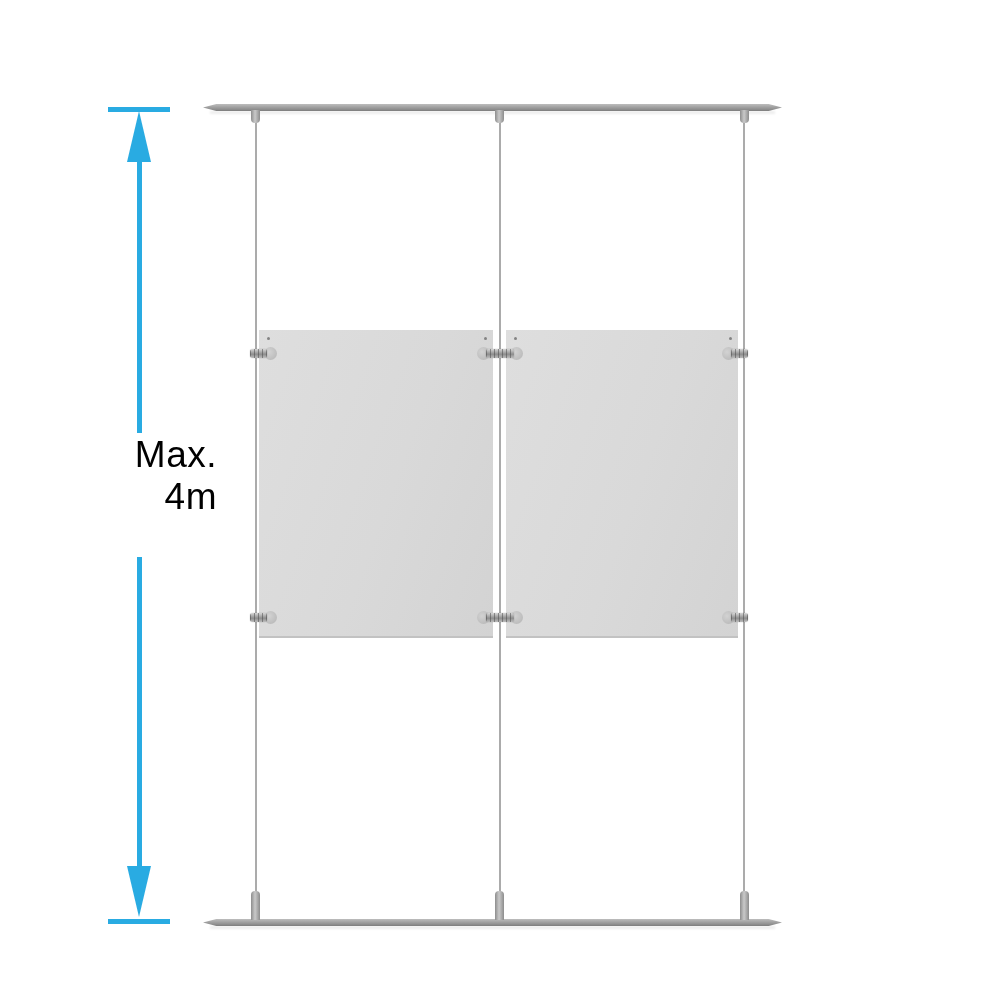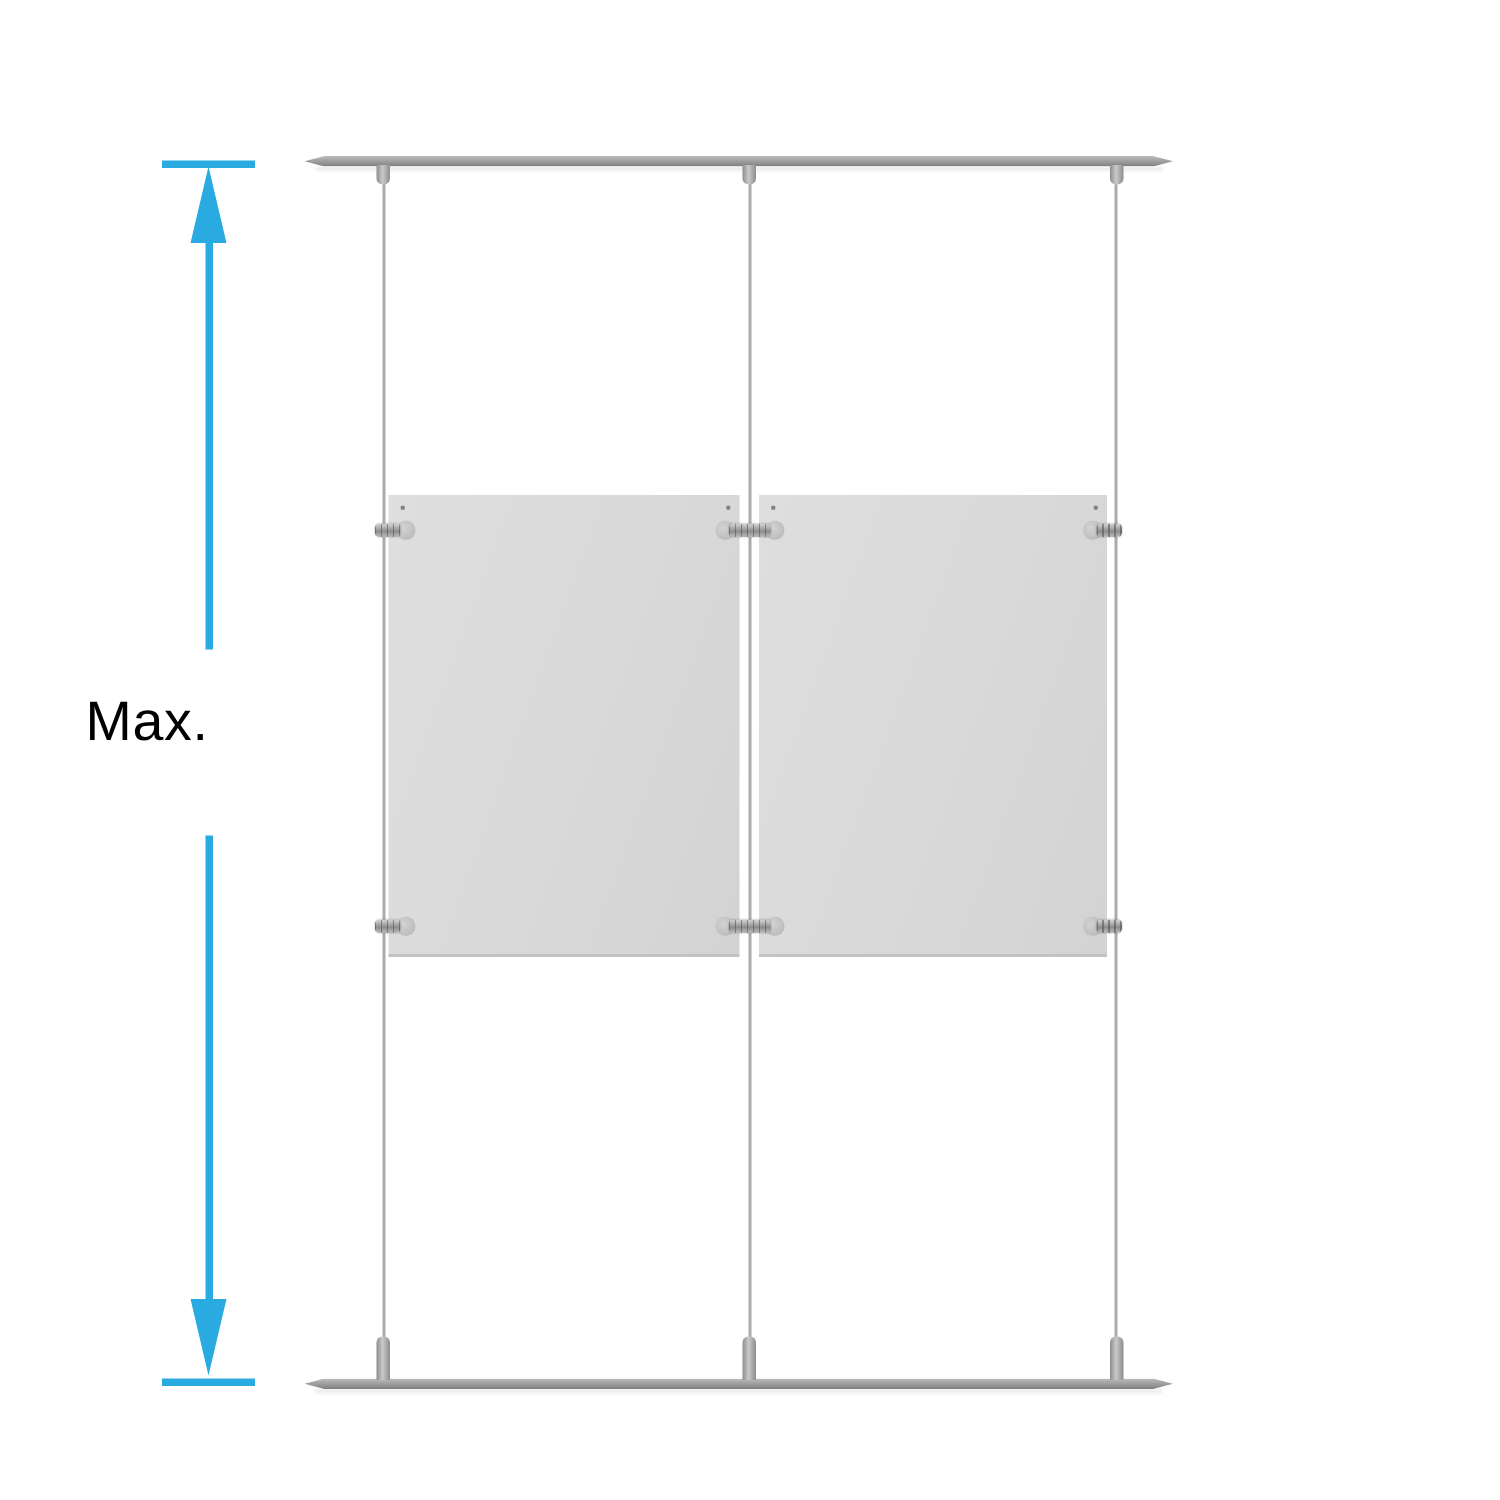--- a/index.html
+++ b/index.html
@@ -147,39 +147,40 @@
     position: absolute;
     left: 137px;
     width: 5px;
     background: var(--accent, #29ABE2);
   }
   .dim-line-upper { top: 158px; height: 275px; }
   .dim-line-lower { top: 557px; height: 310px; }
   .dim-label {
     position: absolute;
     left: 57px;
-    top: 460px;
+    top: 434px;
     width: 160px;
-    text-align: left;
+    text-align: right;
     font-size: 37px;
     line-height: 42px;
     color: var(--text, #000000);
     letter-spacing: 0.5px;
   }
 </style>
 </head>
 <body>
 
 <div class="stage">
 
   <div class="dim-cap dim-cap-top"></div>
   <div class="dim-tri dim-tri-up"></div>
   <div class="dim-line dim-line-upper"></div>
   <div class="dim-label">
     <div>Max.</div>
+    <div>4m</div>
   </div>
   <div class="dim-line dim-line-lower"></div>
   <div class="dim-tri dim-tri-down"></div>
   <div class="dim-cap dim-cap-bottom"></div>
 
   <div class="rail rail-top"></div>
   <div class="rail-shadow rail-shadow-top"></div>
   <div class="rail rail-bottom"></div>
   <div class="rail-shadow rail-shadow-bottom"></div>
 

